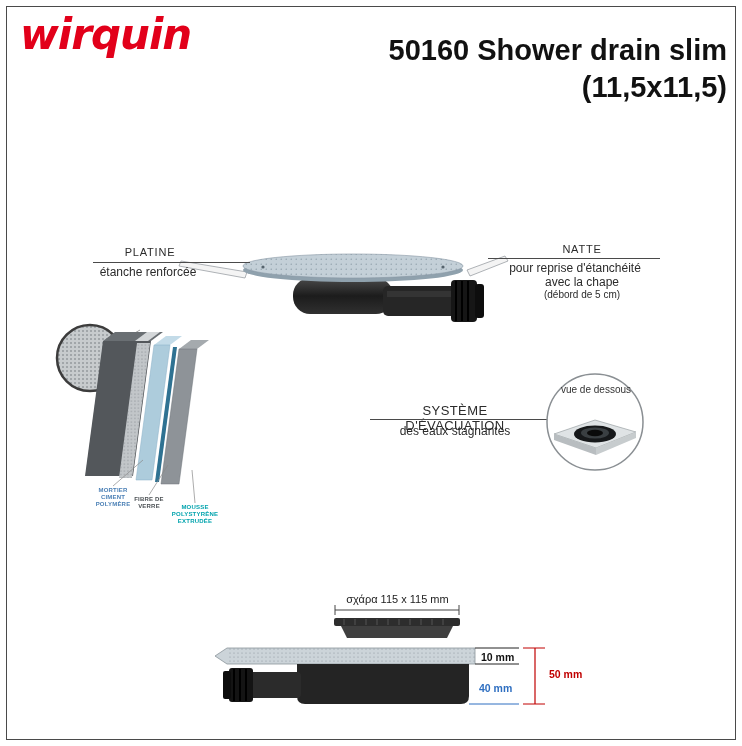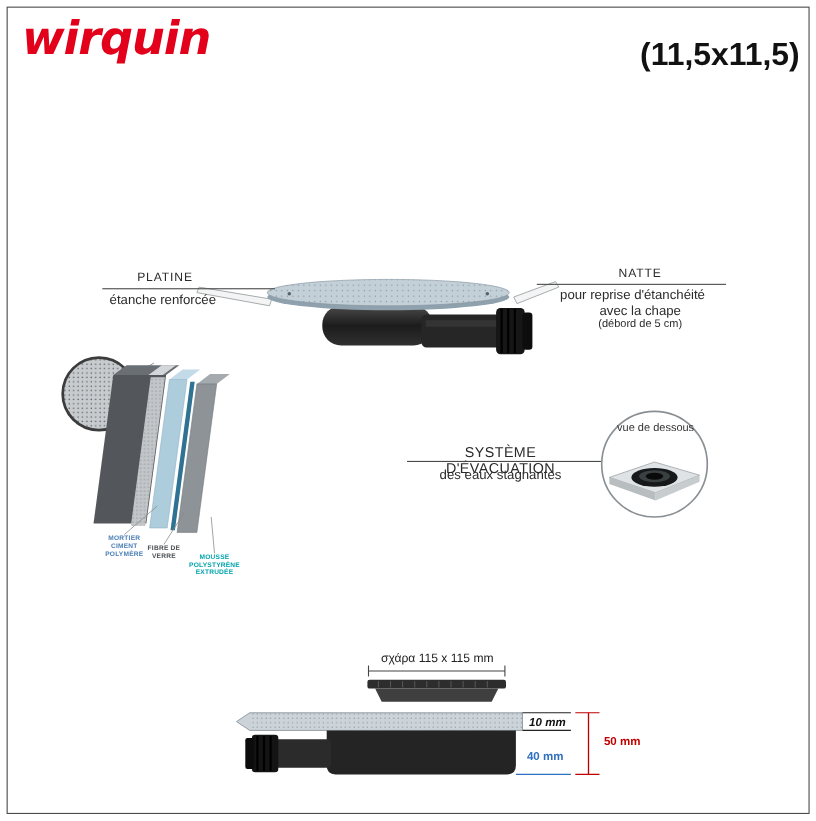--- a/index.html
+++ b/index.html
@@ -35,20 +35,21 @@
   .grate-dim { font-size:11px; color:#222; text-align:center; }
 </style>
 </head>
 <body>
 
 <div id="canvas">
   <div class="frame"></div>
 
   <div class="abs logo">wirquin</div>
   <div class="abs title">
+    <div>50160 Shower drain slim</div>
     <div>(11,5x11,5)</div>
   </div>
 
   <svg class="abs" style="left:175px; top:228px;" width="370" height="108">
     <defs>
       <pattern id="pd1" width="5" height="5" patternUnits="userSpaceOnUse">
         <circle cx="1.2" cy="1.2" r="0.6" fill="#7f909c"></circle>
       </pattern>
       <linearGradient id="gb1" x1="0" y1="0" x2="0" y2="1">
         <stop offset="0" stop-color="#4a4a4a"></stop>
@@ -181,16 +182,16 @@
     <line x1="262" y1="76" x2="306" y2="76" stroke="#222" stroke-width="1"></line>
 
     <line x1="256" y1="116" x2="306" y2="116" stroke="#2f6fc1" stroke-width="1"></line>
 
     <line x1="310" y1="60" x2="332" y2="60" stroke="#c00000" stroke-width="1"></line>
     <line x1="310" y1="116" x2="332" y2="116" stroke="#c00000" stroke-width="1"></line>
     <line x1="322" y1="60" x2="322" y2="116" stroke="#c00000" stroke-width="1.2"></line>
   </svg>
 
   <div class="abs grate-dim" style="left:325px; top:593px; width:145px;">σχάρα 115 x 115 mm</div>
-  <div class="abs dim dim-black" style="left:481px; top:651px;font-style:italic;">10 mm</div>
+  <div class="abs dim dim-black" style="left:481px; top:651px;">10 mm</div>
   <div class="abs dim dim-blue" style="left:479px; top:682px;text-align:center;">40 mm</div>
   <div class="abs dim dim-red" style="left:549px; top:668px;">50 mm</div>
 </div>
 
 </body></html>

